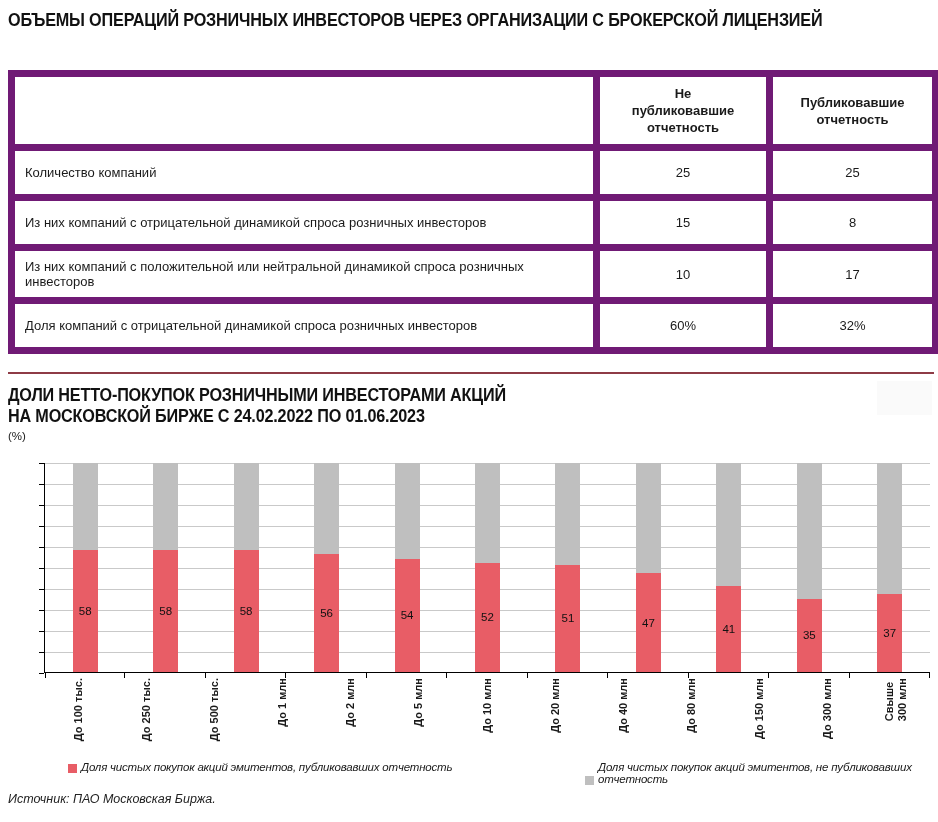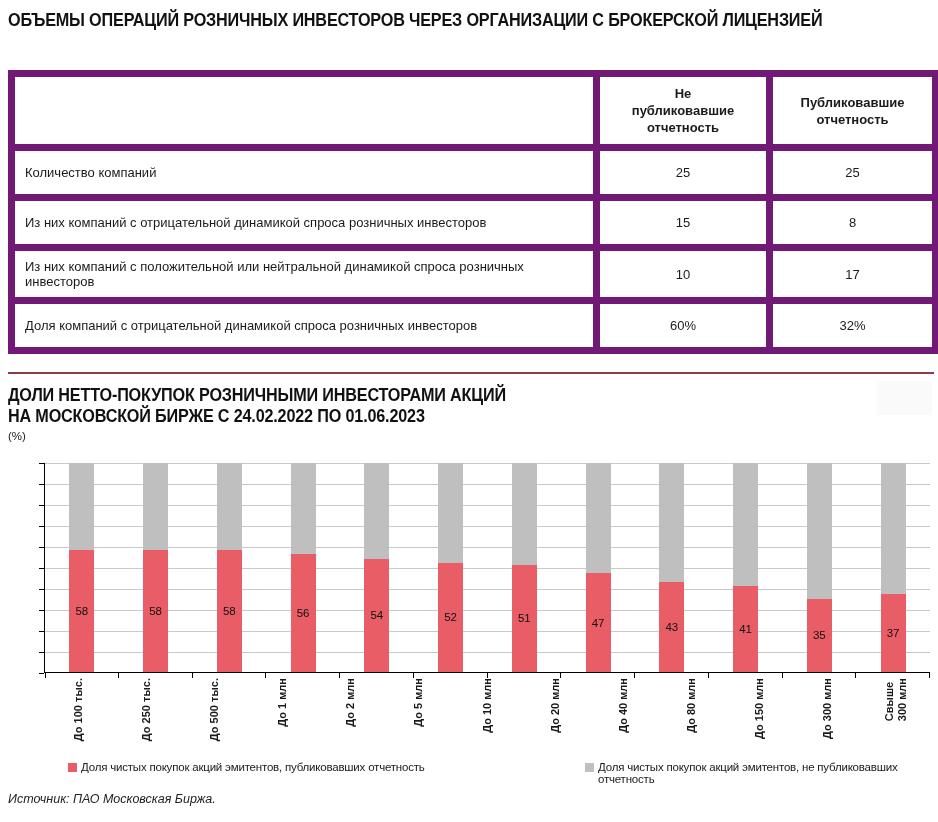--- a/index.html
+++ b/index.html
@@ -47,21 +47,21 @@
   .seg-red { display: flex; align-items: center; justify-content: center; }
   .val { font-size: 11.5px; color: #111; }
 
   .xlabels { display: flex; width: 886px; margin-left: 36px; height: 82px; padding-top: 5px; }
   .xcell { flex: 1 1 0; display: flex; justify-content: center; align-items: flex-start; }
   .xlab { writing-mode: vertical-rl; transform: rotate(180deg); font-size: 11px; font-weight: bold;
           white-space: pre-line; line-height: 13px; text-align: left; }
 
   
   .legend { position: relative; height: 18px; margin-top: 6px; }
-  .legend-item { position: absolute; top: 0; display: flex; align-items: flex-start; }
+  .legend-item { position: absolute; top: 0; display: flex; align-items: flex-end; font-style: italic; }
   .legend-item .sw { width: 9px; height: 9px; margin-right: 4px; margin-top: 2px; flex: 0 0 9px; }
   .legend-item .lg-txt { font-size: 11.5px; letter-spacing: -0.2px; }
   #lg1 { left: 60px; }
   #lg2 { left: 577px; }
 
   .source2 { font-style: italic; font-size: 12.5px; margin-top: 13px; color: #222; }
 </style>
 </head>
 <body>
 
@@ -226,28 +226,20 @@
               <div class="stack">
                 <div class="seg-gray" style="background: rgb(191, 191, 191);"></div>
                 <div class="seg-red" style="height: 98.7px; background: rgb(232, 93, 102);">
                   <span class="val">47</span>
                 </div>
               </div>
             </div>
             <div class="cat">
               <div class="stack">
                 <div class="seg-gray" style="background: rgb(191, 191, 191);"></div>
-                <div class="seg-red" style="height: 90.3px; background: rgb(232, 93, 102);">
-                  <span class="val">43</span>
-                </div>
-              </div>
-            </div>
-            <div class="cat">
-              <div class="stack">
-                <div class="seg-gray" style="background: rgb(191, 191, 191);"></div>
                 <div class="seg-red" style="height: 86.1px; background: rgb(232, 93, 102);">
                   <span class="val">41</span>
                 </div>
               </div>
             </div>
             <div class="cat">
               <div class="stack">
                 <div class="seg-gray" style="background: rgb(191, 191, 191);"></div>
                 <div class="seg-red" style="height: 73.5px; background: rgb(232, 93, 102);">
                   <span class="val">35</span>

